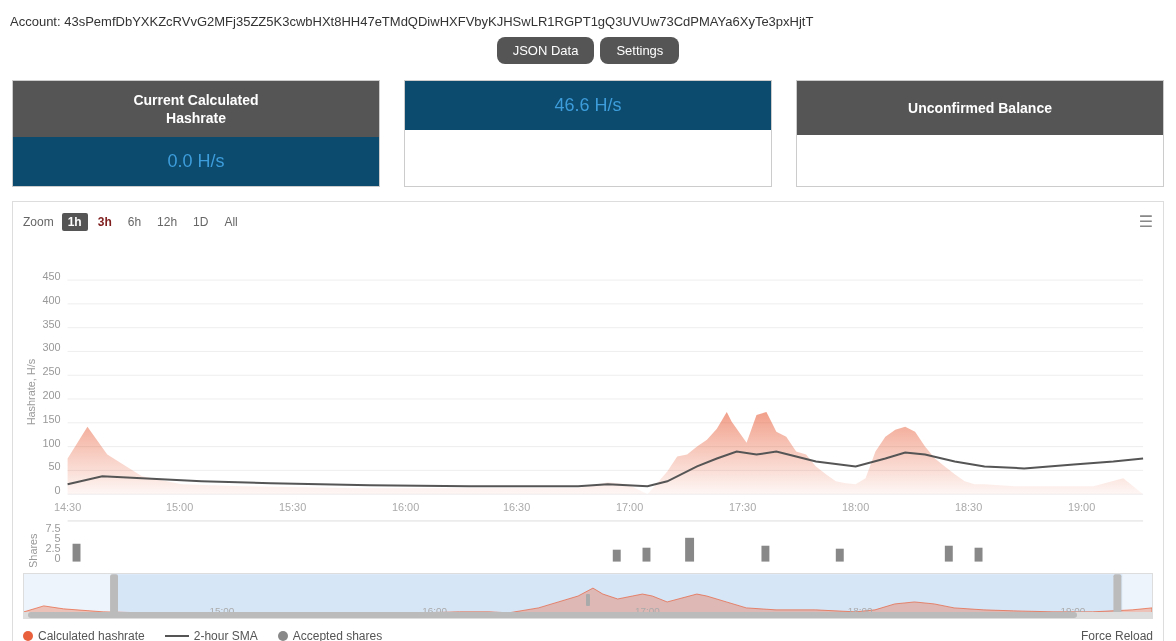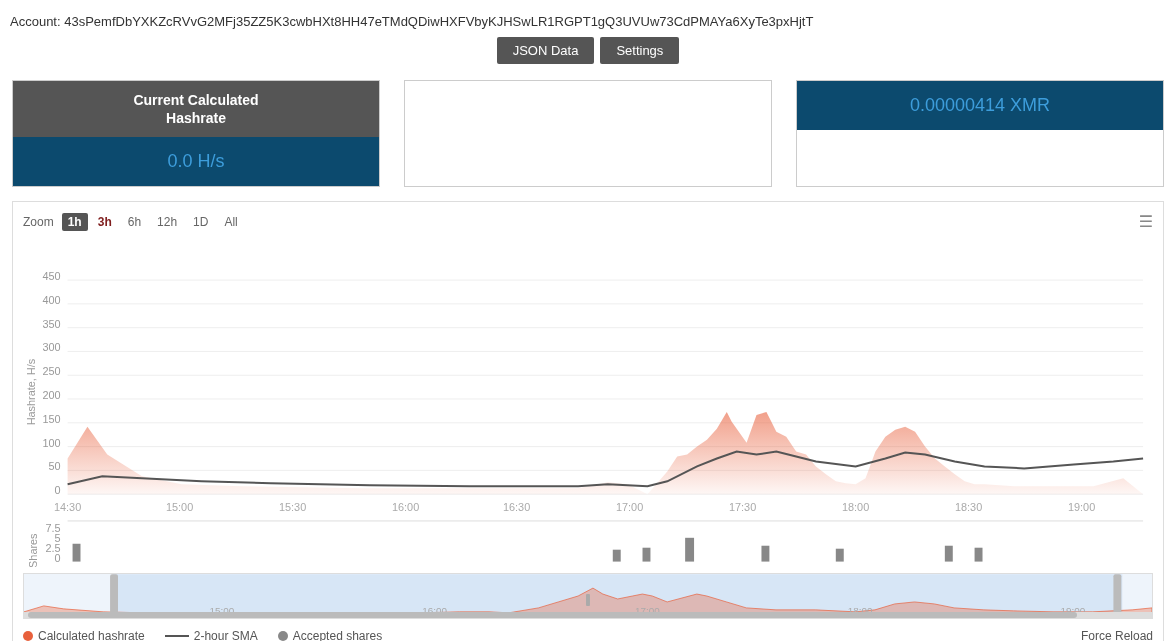--- a/index.html
+++ b/index.html
@@ -24,21 +24,21 @@
       margin-bottom: 16px;
     }
 
     .toolbar button {
       background: #555;
       color: #fff;
       border: none;
       padding: 6px 16px;
       font-size: 13px;
       cursor: pointer;
-      border-radius: 2px;
+      border-radius: 8px;
     }
 
     .stats-row {
       display: flex;
       gap: 24px;
       padding: 0 12px;
       margin-bottom: 14px;
     }
 
     .stat-card {
@@ -186,23 +186,24 @@
   <button>JSON Data</button>
   <button>Settings</button>
 </div>
 
 <div class="stats-row">
   <div class="stat-card">
     <div class="stat-card-header">Current Calculated<br>Hashrate</div>
     <div class="stat-card-value">0.0 H/s</div>
   </div>
   <div class="stat-card">
+    <div class="stat-card-value">46.6 H/s</div>
   </div>
   <div class="stat-card">
-    <div class="stat-card-value">0.00000414 XMR</div>
+    <div class="stat-card-header">Unconfirmed Balance</div>
   </div>
 </div>
 
 <div class="chart-container">
   <div class="chart-toolbar">
     <span class="zoom-label">Zoom</span>
     <button class="zoom-btn active">1h</button>
     <button class="zoom-btn active-blue" style="color:#7f1d1d; font-weight:bold;">3h</button>
     <button class="zoom-btn">6h</button>
     <button class="zoom-btn">12h</button>

